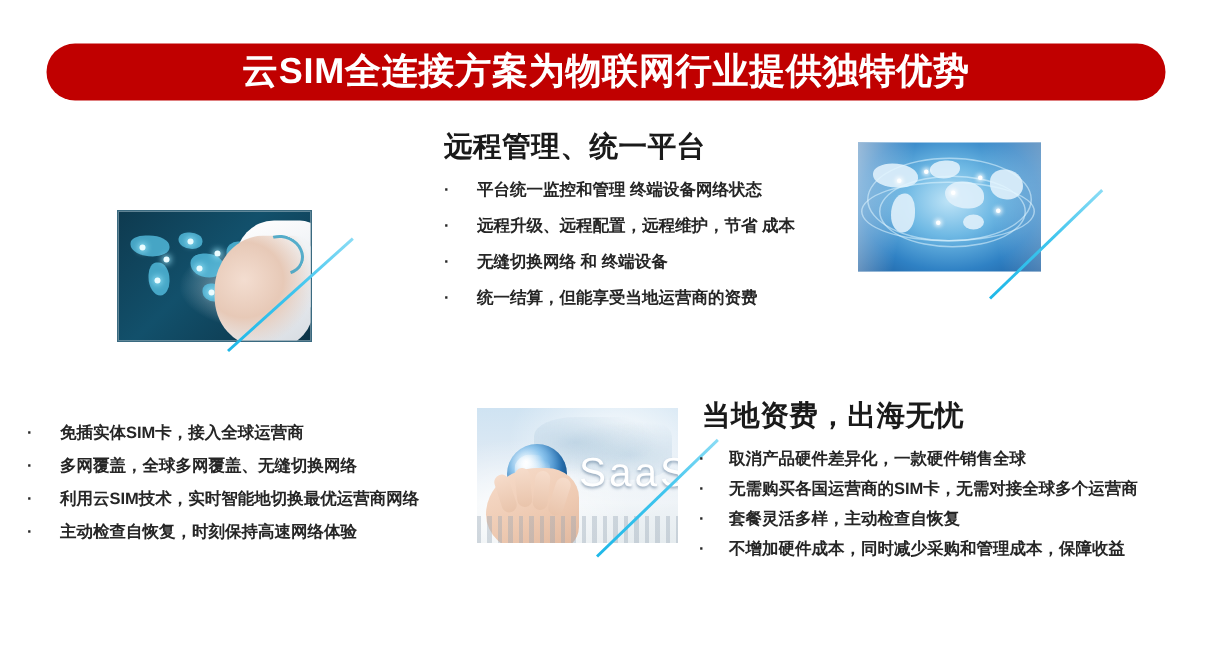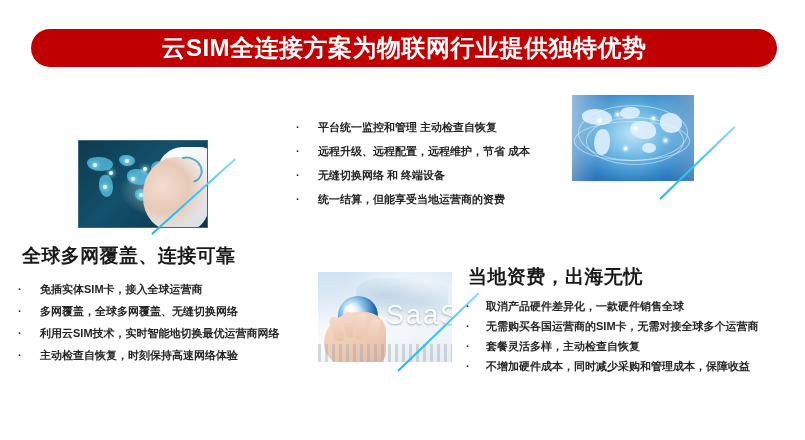--- a/index.html
+++ b/index.html
@@ -341,40 +341,40 @@
     <div class="finger" style="left:38px; top:42px; transform:rotate(6deg);"></div>
     <div class="finger" style="left:50px; top:46px; transform:rotate(18deg);"></div>
     <div class="city"></div>
     <div class="saas-word">SaaS</div>
   </div>
 
   <div class="accent a-left"></div>
   <div class="accent a-right"></div>
   <div class="accent a-saas"></div>
 
+  <div class="heading h-remote">远程管理、统一平台</div>
   <div class="bullets b-remote">
     <div class="bullet-row">
       <span class="bullet-mark">·</span>
-      <span class="bullet-text">平台统一监控和管理 主动检查自恢复</span>
+      <span class="bullet-text">平台统一监控和管理 终端设备网络状态</span>
     </div>
     <div class="bullet-row">
       <span class="bullet-mark">·</span>
       <span class="bullet-text">远程升级、远程配置，远程维护，节省 成本</span>
     </div>
     <div class="bullet-row">
       <span class="bullet-mark">·</span>
       <span class="bullet-text">无缝切换网络 和 终端设备</span>
     </div>
     <div class="bullet-row">
       <span class="bullet-mark">·</span>
       <span class="bullet-text">统一结算，但能享受当地运营商的资费</span>
     </div>
   </div>
 
-  <div class="heading h-global">全球多网覆盖、连接可靠</div>
   <div class="bullets b-global">
     <div class="bullet-row">
       <span class="bullet-mark">·</span>
       <span class="bullet-text">免插实体SIM卡，接入全球运营商</span>
     </div>
     <div class="bullet-row">
       <span class="bullet-mark">·</span>
       <span class="bullet-text">多网覆盖，全球多网覆盖、无缝切换网络</span>
     </div>
     <div class="bullet-row">

